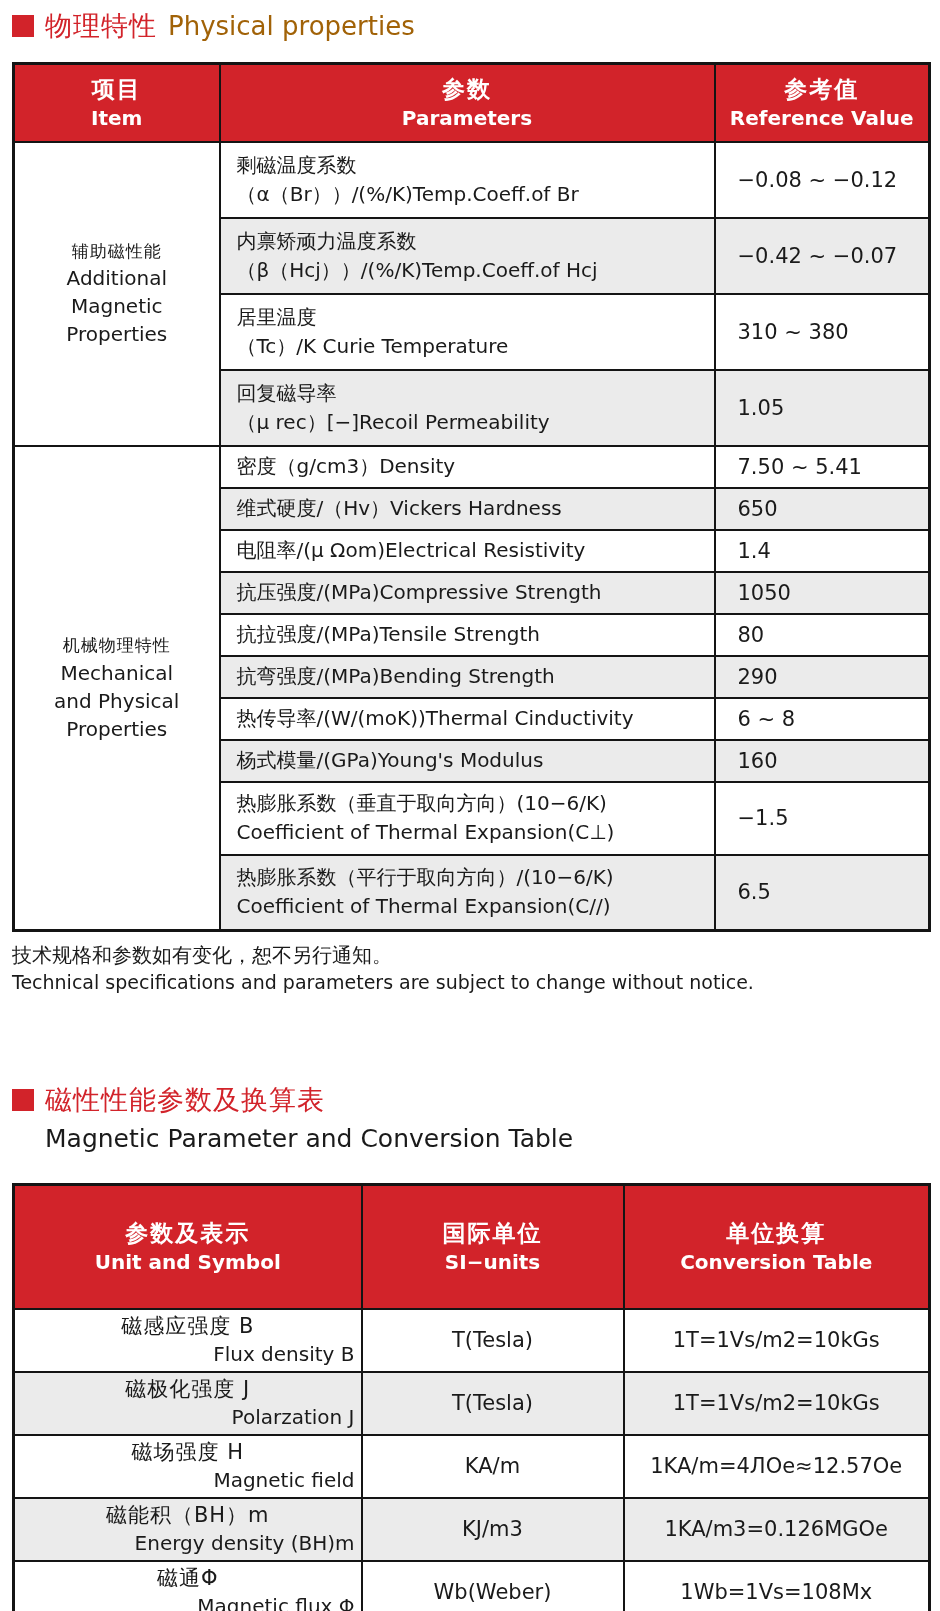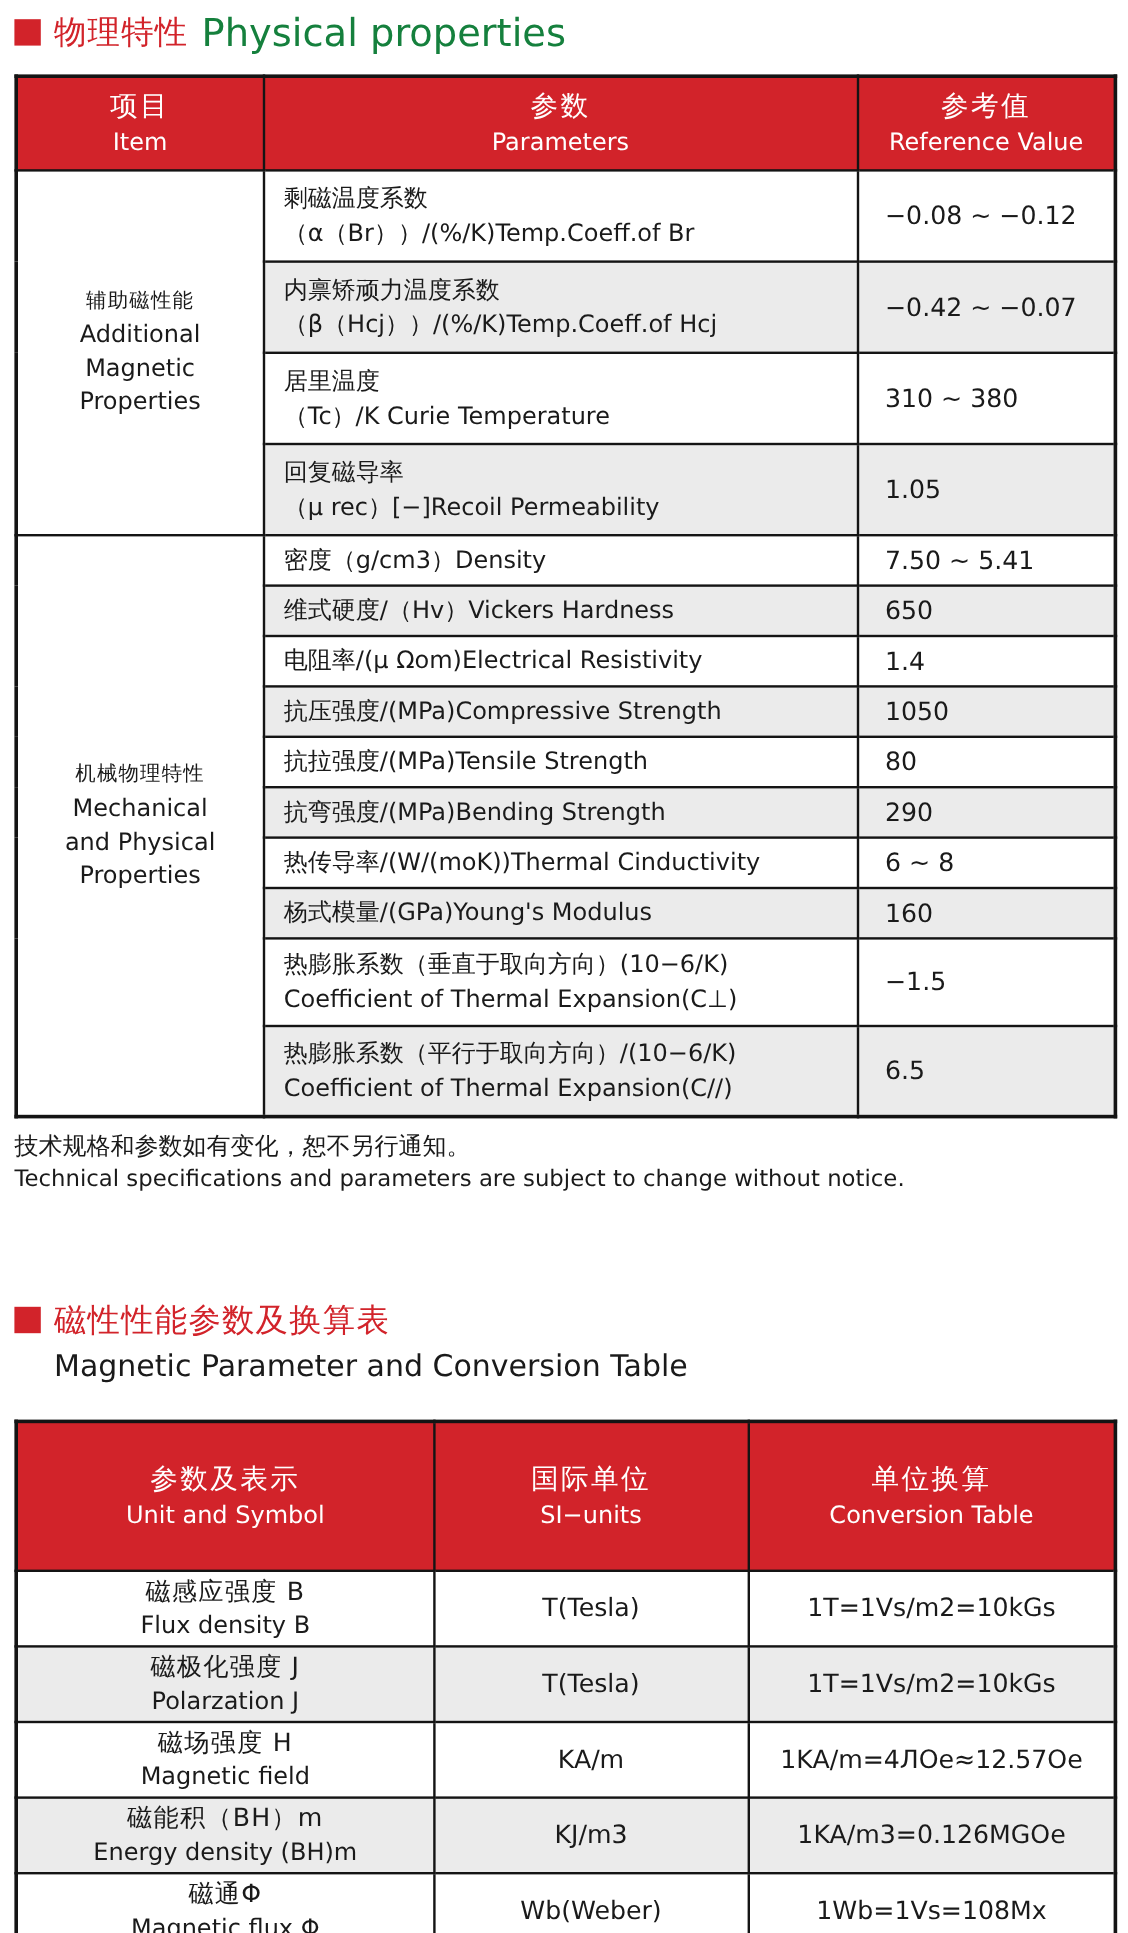--- a/index.html
+++ b/index.html
@@ -6,27 +6,27 @@
   body{
     width:940px;height:1611px;position:relative;overflow:hidden;
     font-family:"DejaVu Sans","Liberation Sans",sans-serif;
     color:#1a1a1a;
   }
   
   .sec-title{position:absolute;left:12px;}
   .title-line{display:flex;align-items:center;gap:11px;}
   .red-square{width:22px;height:22px;background:#d2232a;flex:0 0 auto;}
   .title-zh{color:#d2232a;font-size:27px;letter-spacing:1px;}
-  .title-en{color:#15803d;font-size:32px;}
+  .title-en{color:#a16207;font-size:26px;}
   .title-en-line2{margin-left:33px;margin-top:6px;font-size:25px;color:#1a1a1a;}
   
   table{border-collapse:collapse;table-layout:fixed;position:absolute;left:12px;background:#fff;}
   table,td,th{border:2px solid #141414;}
   table{border-width:3px;}
-  th{background:#d2232a;color:#fff;font-weight:normal;text-align:center;vertical-align:middle;padding:0;}
+  th{background:#d2232a;color:#fff;font-weight:bold;text-align:center;vertical-align:middle;padding:0;}
   td{vertical-align:middle;}
   .h-zh{display:block;font-size:23px;letter-spacing:2px;line-height:1.4;}
   .h-en{display:block;font-size:20px;line-height:1.35;}
   .gray{background:#ebebeb;}
   .white{background:#ffffff;}
   
   #table1{top:62px;width:916px;}
   #table1 thead tr{height:78px;}
   .r-tall{height:76px;}
   .r-short{height:42px;}
@@ -42,21 +42,21 @@
   
   #note{position:absolute;left:12px;top:942px;}
   .note-zh{display:block;font-size:20px;line-height:1.35;}
   .note-en{display:block;font-size:19px;line-height:1.4;}
   
   #table2{top:1183px;width:916px;}
   #table2 thead tr{height:124px;}
   #table2 tbody tr{height:63px;}
   #table2 td{text-align:center;padding:2px 6px;}
   .t2-zh{display:block;font-size:21px;line-height:1.4;letter-spacing:1px;}
-  .t2-en{display:block;font-size:20px;line-height:1.35;}
+  .t2-en{display:block;font-size:20px;line-height:1.35;text-align:right;}
   .t2-val{font-size:21px;}
 </style>
 </head>
 <body>
 
 <div class="sec-title" style="top:8px;">
   <div class="title-line">
     <span class="red-square"></span>
     <span class="title-zh">物理特性</span>
     <span class="title-en">Physical properties</span>

